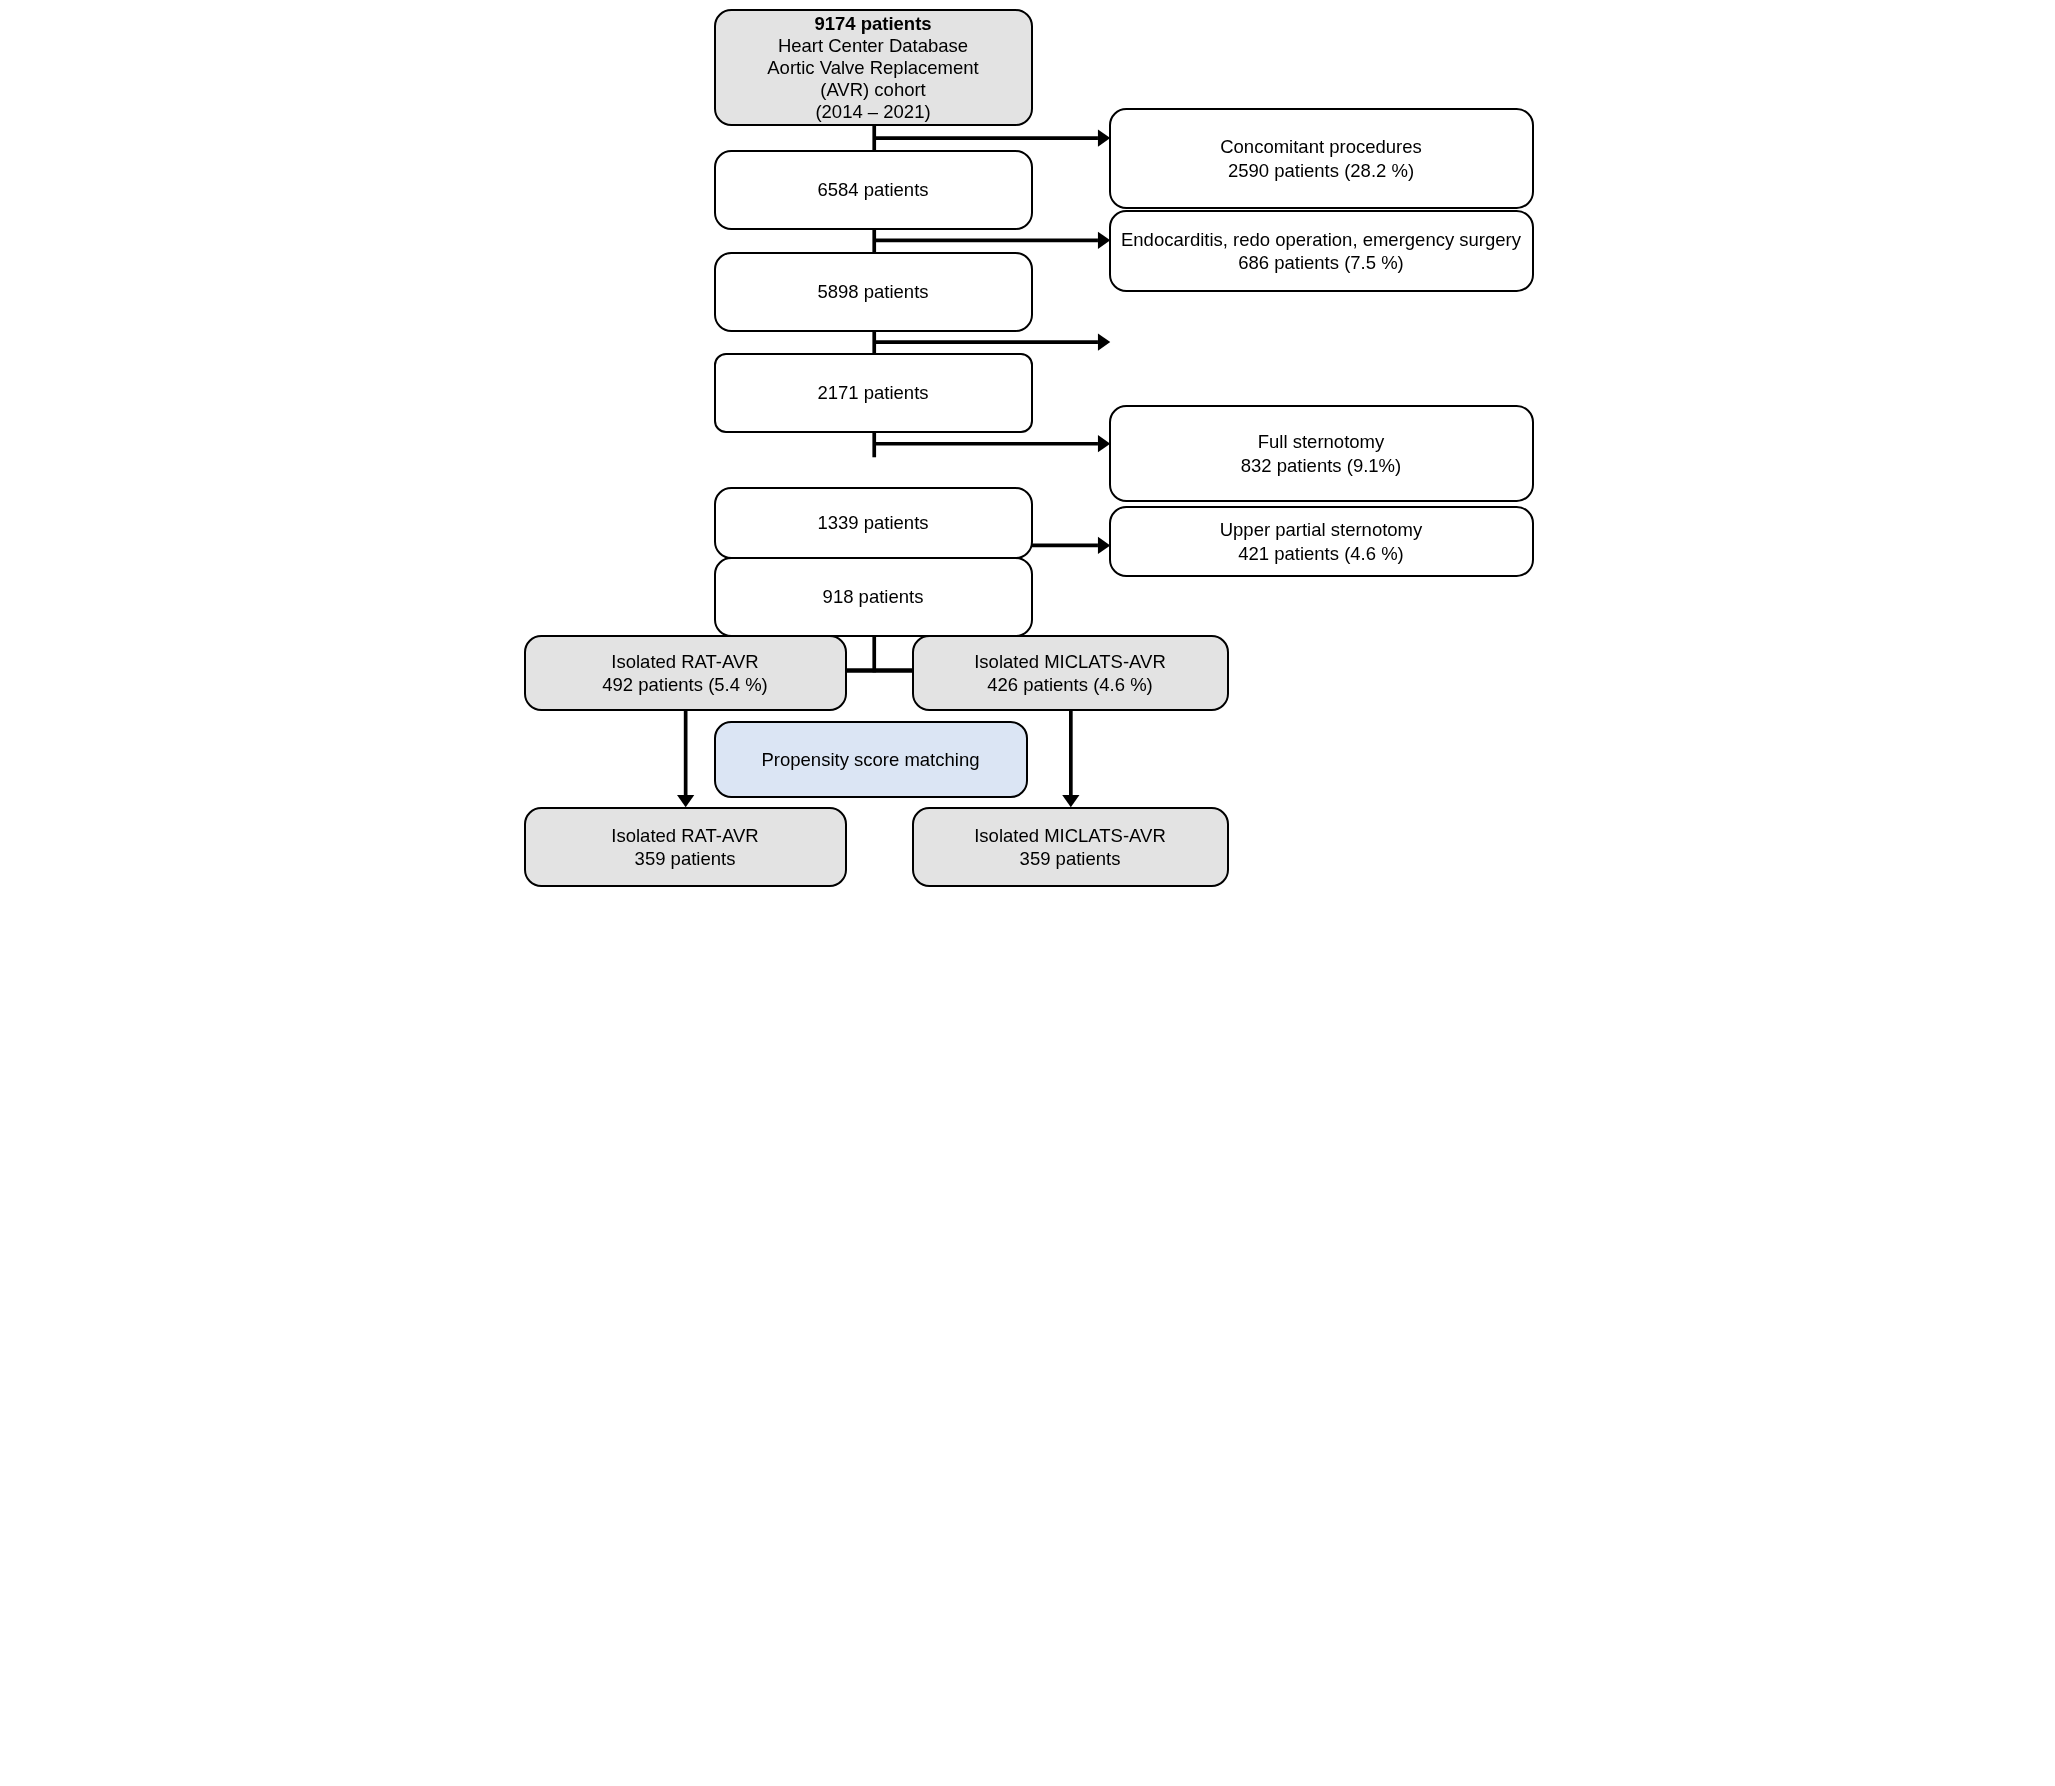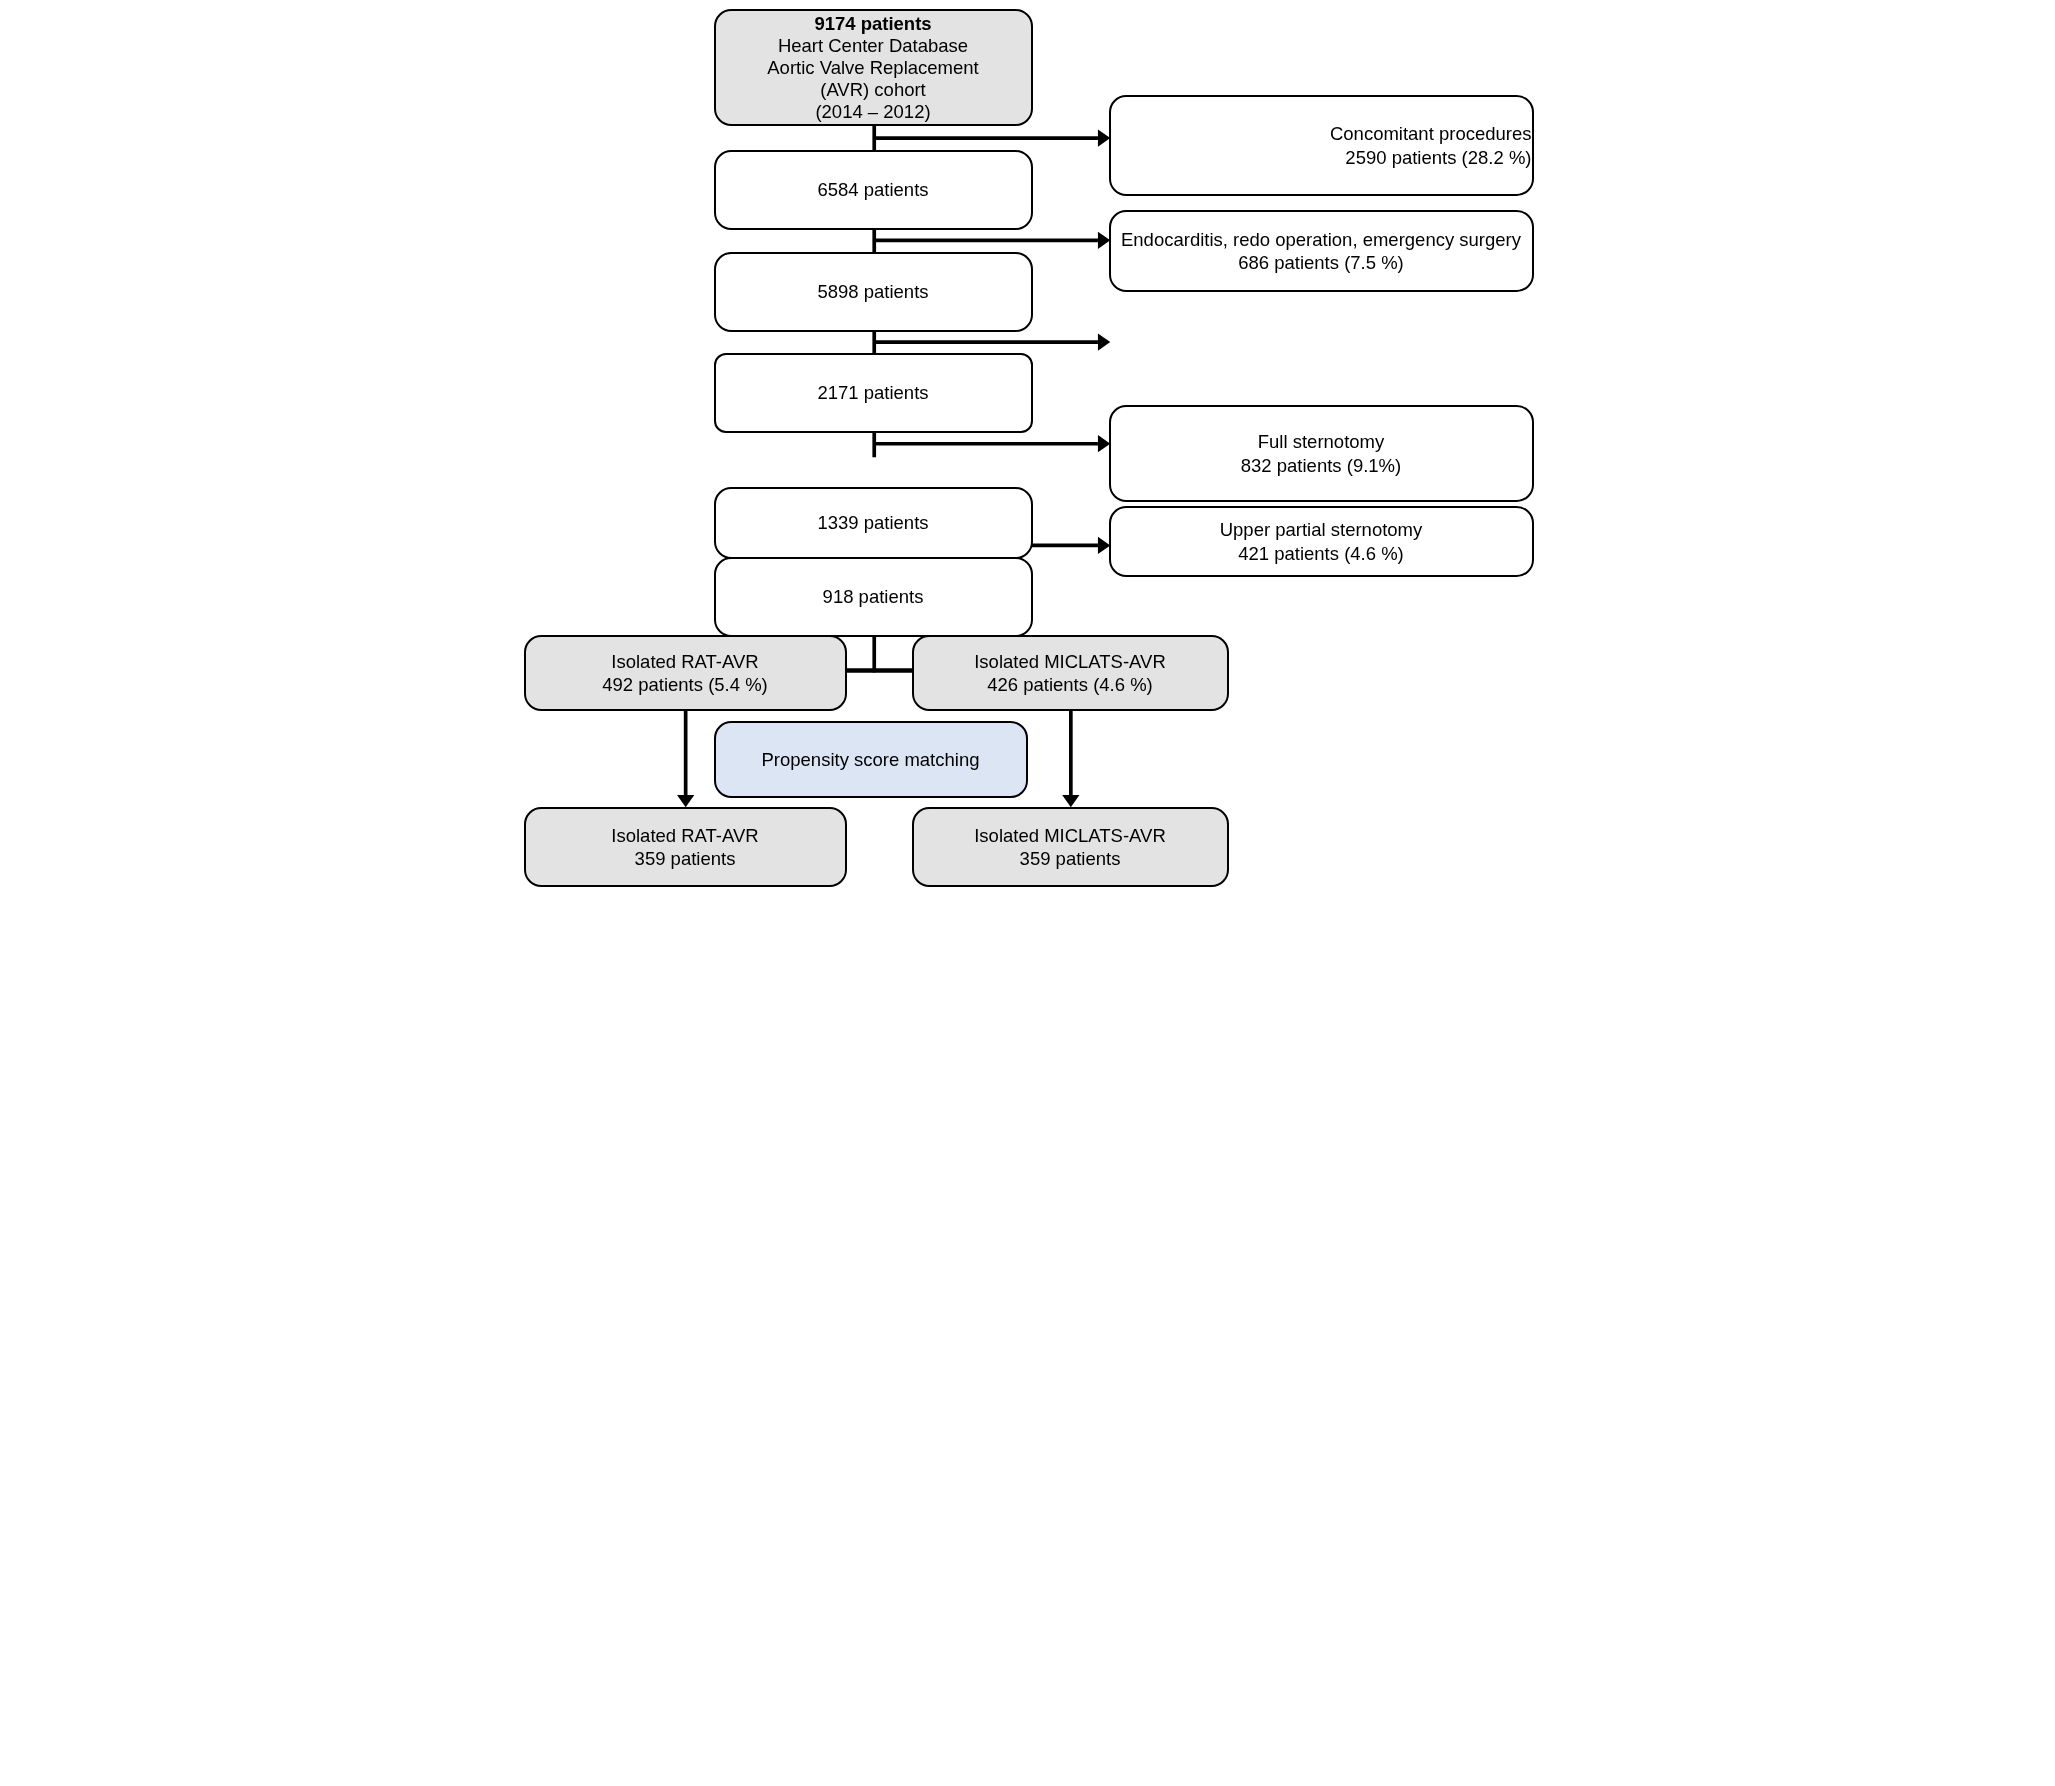--- a/index.html
+++ b/index.html
@@ -38,21 +38,21 @@
   .col-left{left:200px;width:319px;}
   .cohort-box{top:9.2px;height:117px;}
   .chain-1{top:150px;height:80px;}
   .chain-2{top:252px;height:80px;}
   .chain-3{top:353px;height:80px;border-radius:12px;}
   .chain-4{top:455px;height:72px;margin-top:32px;}
   .chain-5{top:557px;height:80px;}
 
   
   .col-right{left:595px;width:425px;}
-  .excl-1{top:95px;height:101px;align-items:flex-end;}
+  .excl-1{top:108px;height:101px;}
   .excl-2{top:210px;height:82px;}
   .excl-3{top:303px;height:79px;}
   .excl-4{top:405px;height:97px;}
   .excl-5{top:506px;height:71px;}
 
   
   .rat-box{left:10px;width:323px;top:635px;height:76px;}
   .miclats-box{left:398px;width:317px;top:635px;height:76px;}
   .psm-box{left:200px;width:314px;top:721px;height:77px;}
   .rat-final{left:10px;width:323px;top:807px;height:80px;}
@@ -94,21 +94,21 @@
 
     <line x1="903" y1="1153" x2="903" y2="1290" stroke="#000" stroke-width="6"></line>
     <polygon points="889,1290 917,1290 903,1310" fill="#000"></polygon>
   </svg>
 
   <div class="box fill-gray col-left cohort-box cohort">
     <div class="bold">9174 patients</div>
     <div>Heart Center Database</div>
     <div>Aortic Valve Replacement</div>
     <div>(AVR) cohort</div>
-    <div>(2014 – 2012)</div>
+    <div>(2014 – 2021)</div>
   </div>
 
   <div class="box fill-white col-left chain-1">
     <div>6584 patients</div>
   </div>
   <div class="box fill-white col-left chain-2">
     <div>5898 patients</div>
   </div>
   <div class="box fill-white col-left chain-3">
     <div>2171 patients</div>

